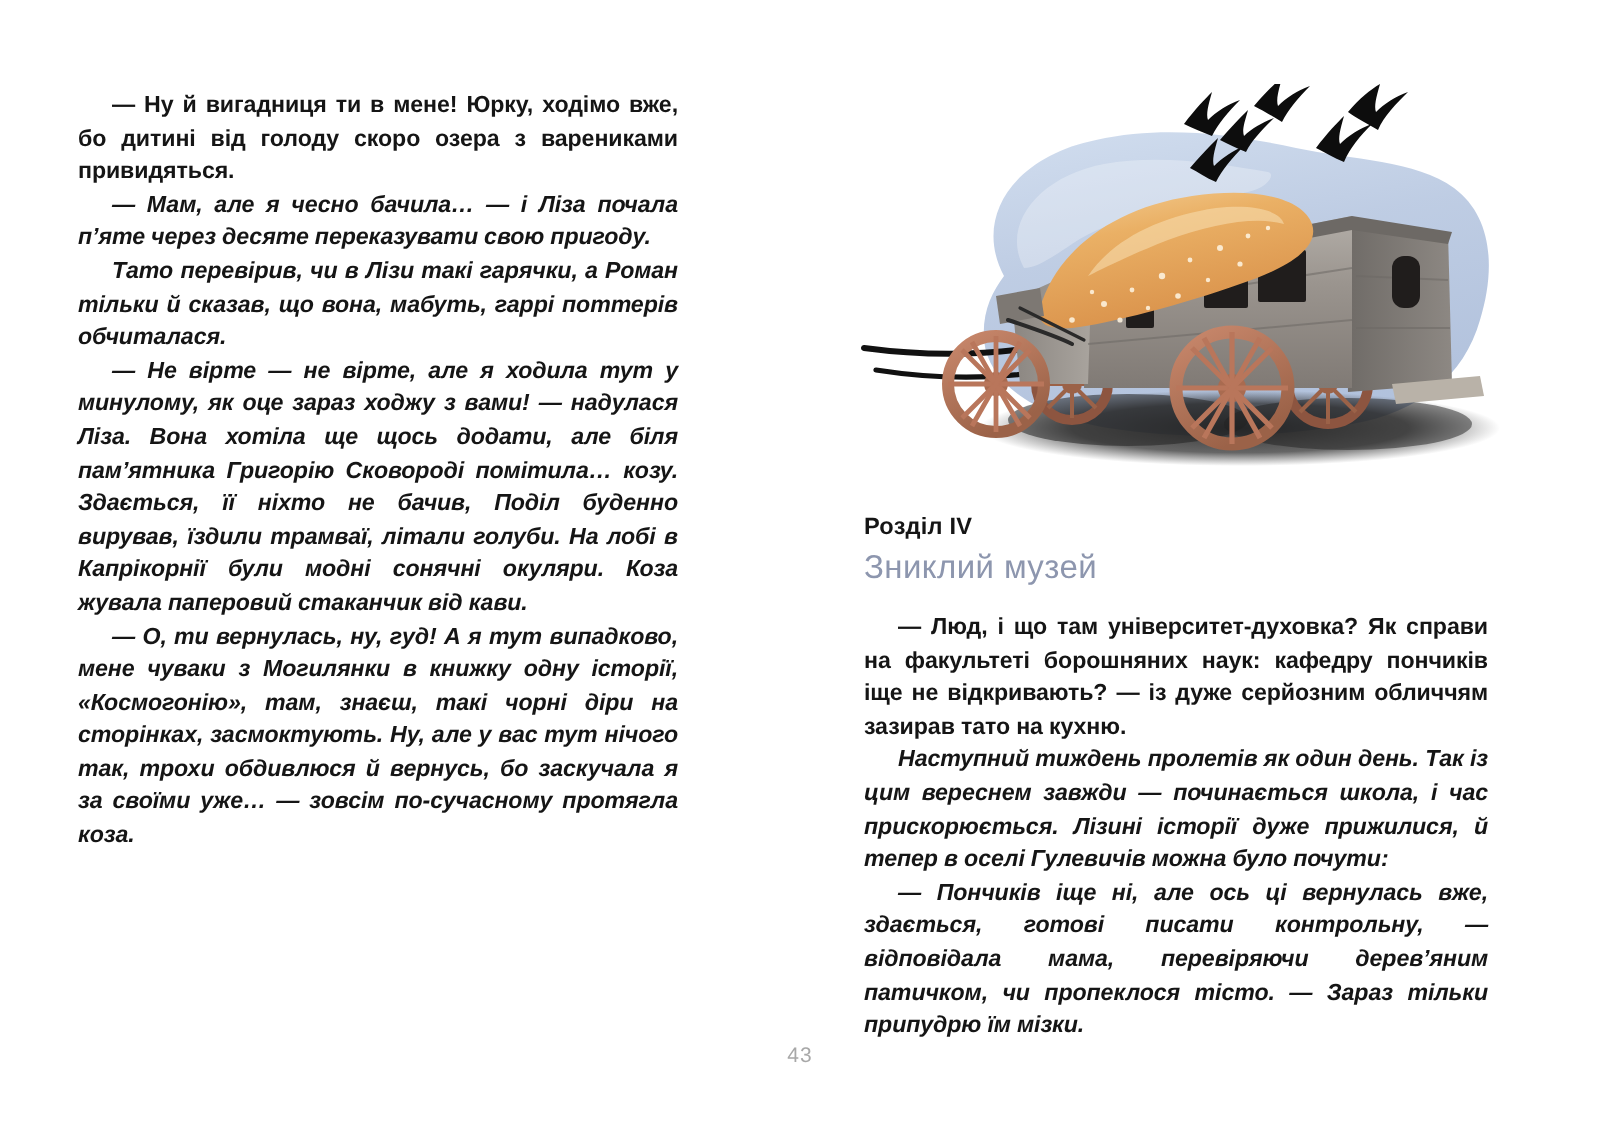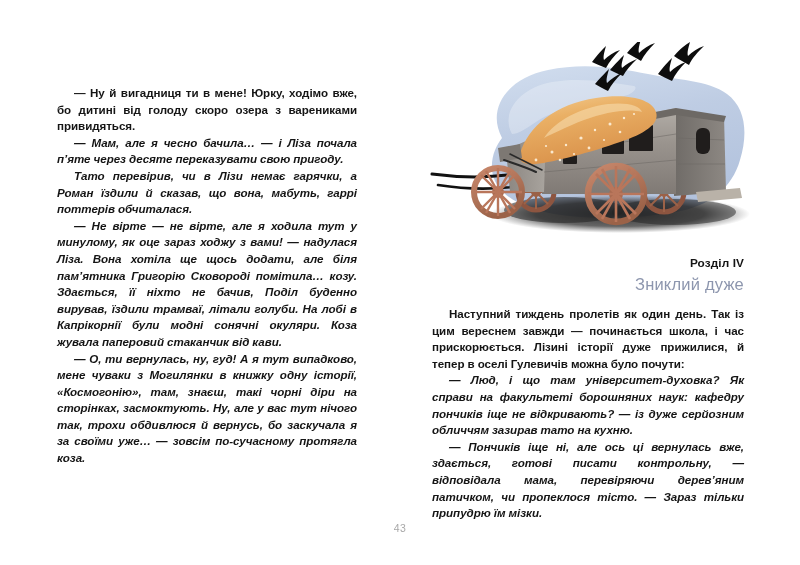--- a/index.html
+++ b/index.html
@@ -23,21 +23,21 @@
     background: #ffffff;
     box-sizing: border-box;
   }
 
   
   .col {
     position: absolute;
     top: 45px;
     width: 300px;
   }
-  .col-left  { left: 57px; margin-top: 40px;  }
+  .col-left  { left: 39px;  }
 
   p.para {
     margin: 0;
     font-size: 11.6px;
     line-height: 16.6px;
     text-align: justify;
     text-indent: 17px;
     letter-spacing: -0.05px;
     word-spacing: -0.1px;
     font-weight: 600;
@@ -45,21 +45,21 @@
     -webkit-font-smoothing: antialiased;
   }
   p.para + p.para { margin-top: 0; font-style: italic; }
 
   
   .chapter-head {
     position: absolute;
     left: 432px;
     top: 256px;
     width: 312px;
-    text-align: right;
+    text-align: left;
   }
   .chapter-num {
     margin: 0;
     font-size: 11.8px;
     line-height: 15px;
     font-weight: 700;
     color: #151515;
     letter-spacing: 0.1px;
   }
   .chapter-title {
@@ -283,31 +283,31 @@
         <path d="M250,14 C256,7 261,3 266,0 C264,7 263,11 264,14
                  C268,10 274,6 280,4 C274,10 268,16 265,23
                  C260,20 254,17 250,14 Z"></path>
       </g>
     </svg>
   </div>
 
   <div class="col col-left">
     <p class="para">— Ну й вигадниця ти в мене! Юрку, ходімо вже, бо дитині від голоду скоро озера з варениками привидяться.</p>
     <p class="para">— Мам, але я чесно бачила… — і Ліза почала п’яте через десяте переказувати свою пригоду.</p>
-    <p class="para">Тато перевірив, чи в Лізи немає гарячки, а Роман їздили й сказав, що вона, мабуть, гаррі поттерів обчиталася.</p>
+    <p class="para">Тато перевірив, чи в Лізи такі гарячки, а Роман тільки й сказав, що вона, мабуть, гаррі поттерів обчиталася.</p>
     <p class="para">— Не вірте — не вірте, але я ходила тут у минулому, як оце зараз ходжу з вами! — надулася Ліза. Вона хотіла ще щось додати, але біля пам’ятника Григорію Сковороді помітила… козу. Здається, її ніхто не бачив, Поділ буденно вирував, їздили трамваї, літали голуби. На лобі в Капрікорнії були модні сонячні окуляри. Коза жувала паперовий стаканчик від кави.</p>
     <p class="para">— О, ти вернулась, ну, гуд! А я тут випадково, мене чуваки з Могилянки в книжку одну історії, «Космогонію», там, знаєш, такі чорні діри на сторінках, засмоктують. Ну, але у вас тут нічого так, трохи обдивлюся й вернусь, бо заскучала я за своїми уже… — зовсім по-сучасному протягла коза.</p>
   </div>
 
   <div class="chapter-head">
     <p class="chapter-num">Розділ IV</p>
-    <p class="chapter-title" style="color: rgb(141, 150, 174);">Зниклий дуже</p>
+    <p class="chapter-title" style="color: rgb(141, 150, 174);">Зниклий музей</p>
   </div>
 
   <div class="right-body">
+    <p class="para">— Люд, і що там університет-духовка? Як справи на факультеті борошняних наук: кафедру пончиків іще не відкривають? — із дуже серйозним обличчям зазирав тато на кухню.</p>
     <p class="para">Наступний тиждень пролетів як один день. Так із цим вереснем завжди — починається школа, і час прискорюється. Лізині історії дуже прижилися, й тепер в оселі Гулевичів можна було почути:</p>
-    <p class="para">— Люд, і що там університет-духовка? Як справи на факультеті борошняних наук: кафедру пончиків іще не відкривають? — із дуже серйозним обличчям зазирав тато на кухню.</p>
     <p class="para">— Пончиків іще ні, але ось ці вернулась вже, здається, готові писати контрольну, — відповідала мама, перевіряючи дерев’яним патичком, чи пропеклося тісто. — Зараз тільки припудрю їм мізки.</p>
   </div>
 
   <div class="folio">43</div>
 
 </div>
 
 </body></html>

